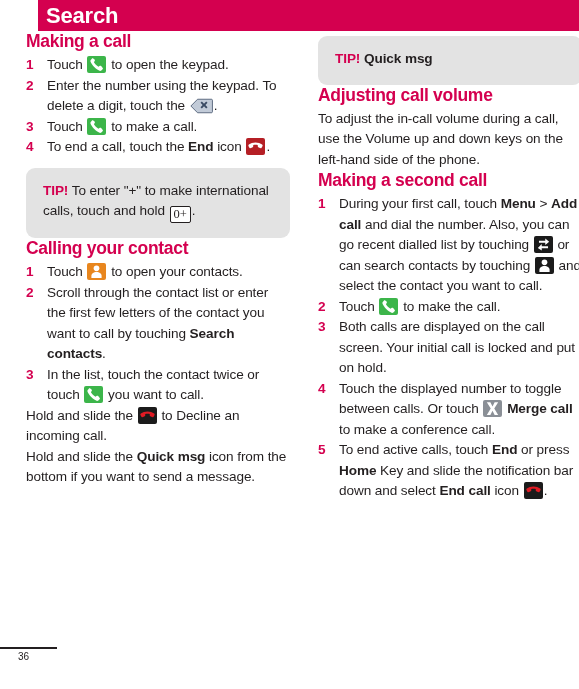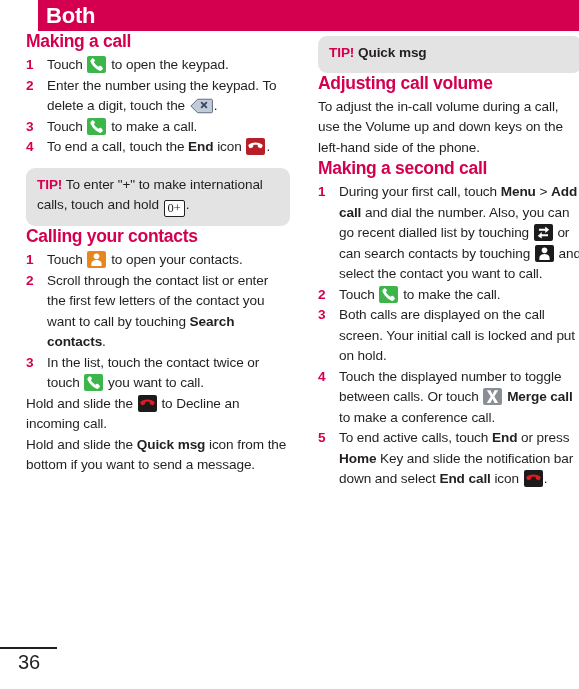--- a/index.html
+++ b/index.html
@@ -87,21 +87,21 @@
 
   
   .tip {
     background: #e3e3e3;
     border-radius: 9px;
     padding: 7px 11px 9px 11px;
     margin-top: 10px;
   }
   .tip-label { color: #d4004f; font-weight: bold; }
   .tip p {
-    margin: 0;
+    margin: 6px;
     font-size: 13.6px;
     line-height: 20.5px;
     color: #231f20;
     letter-spacing: -0.1px;
   }
 
   
   .ico {
     display: inline-block;
     vertical-align: -4px;
@@ -137,31 +137,31 @@
   
   .footer-rule {
     position: absolute;
     left: 0; top: 647px;
     width: 57px; height: 2px;
     background: #231f20;
   }
   .page-num {
     position: absolute;
     left: 18px; top: 651px;
-    font-size: 20px;
+    font-size: 10px;
     color: #231f20;
   }
 </style>
 </head>
 <body>
 
 <div id="page">
 
   <div class="header-bar"></div>
-  <div class="header-title">Both</div>
+  <div class="header-title">Search</div>
 
   <div class="col col-left">
 
     <h2 class="section">Making a call</h2>
     <ol class="steps">
         <li><span class="num">1</span>Touch <span class="ico ico-green"><svg viewBox="0 0 24 24">
               <path fill="#ffffff" d="M7.4 3.6c-.6-.5-1.5-.4-2 .2L3.9 5.6c-.6.7-.7 1.7-.3 2.6 1 2.3 2.8 5 5.2 7.4 2.4 2.4 5.1 4.2 7.4 5.2.9.4 1.9.2 2.6-.4l1.8-1.6c.6-.5.7-1.4.2-2l-2.2-2.6c-.5-.6-1.3-.7-1.9-.3l-1.9 1.2c-1.3-.7-2.6-1.6-3.7-2.7-1.1-1.1-2-2.4-2.7-3.7l1.2-1.9c.4-.6.3-1.4-.3-1.9L7.4 3.6z"></path>
             </svg></span> to open the keypad.</li>
         <li><span class="num">2</span>Enter the number using the keypad. To delete a digit, touch the <span class="ico ico-gray" style="background: transparent; width: 23px; height: 16px;"><svg viewBox="0 0 32 22">
               <path fill="#c2cbd8" stroke="#4a5a72" stroke-width="1.2" d="M10.5 1.6h19.3c.8 0 1.4.6 1.4 1.4v16c0 .8-.6 1.4-1.4 1.4H10.5L1.2 11l9.3-9.4z"></path>
@@ -172,21 +172,21 @@
             </svg></span> to make a call.</li>
         <li><span class="num">4</span>To end a call, touch the <b>End</b> icon <span class="ico ico-red"><svg viewBox="0 0 24 24">
               <path fill="#ffffff" d="M12 6.2c-3.6 0-7 1.1-9.3 2.9-.8.6-1 1.7-.5 2.5l1.2 2c.5.8 1.5 1 2.3.6l2.4-1.3c.6-.3.9-1 .8-1.7l-.2-1.2c1.1-.2 2.2-.3 3.3-.3s2.2.1 3.3.3l-.2 1.2c-.1.7.2 1.4.8 1.7l2.4 1.3c.8.4 1.8.2 2.3-.6l1.2-2c.5-.8.3-1.9-.5-2.5C19 7.3 15.6 6.2 12 6.2z"></path>
             </svg></span>.</li>
       </ol>
 
     <div class="tip">
       <p><span class="tip-label">TIP!</span> To enter "+" to make international calls, touch and hold <span class="key0">0+</span>.</p>
     </div>
 
-    <h2 class="section gap-before">Calling your contacts</h2>
+    <h2 class="section gap-before">Calling your contact</h2>
     <ol class="steps">
         <li><span class="num">1</span>Touch <span class="ico ico-orange"><svg viewBox="0 0 24 24">
               <circle cx="12" cy="7.5" r="4" fill="#ffffff"></circle>
               <path fill="#ffffff" d="M12 12.6c-4 0-7.2 2.4-7.2 5.4V21h14.4v-3c0-3-3.2-5.4-7.2-5.4z"></path>
             </svg></span> to open your contacts.</li>
         <li><span class="num">2</span>Scroll through the contact list or enter the first few letters of the contact you want to call by touching <b>Search contacts</b>.</li>
         <li><span class="num">3</span>In the list, touch the contact twice or touch <span class="ico ico-green"><svg viewBox="0 0 24 24">
               <path fill="#ffffff" d="M7.4 3.6c-.6-.5-1.5-.4-2 .2L3.9 5.6c-.6.7-.7 1.7-.3 2.6 1 2.3 2.8 5 5.2 7.4 2.4 2.4 5.1 4.2 7.4 5.2.9.4 1.9.2 2.6-.4l1.8-1.6c.6-.5.7-1.4.2-2l-2.2-2.6c-.5-.6-1.3-.7-1.9-.3l-1.9 1.2c-1.3-.7-2.6-1.6-3.7-2.7-1.1-1.1-2-2.4-2.7-3.7l1.2-1.9c.4-.6.3-1.4-.3-1.9L7.4 3.6z"></path>
             </svg></span> you want to call.</li>
       </ol>

